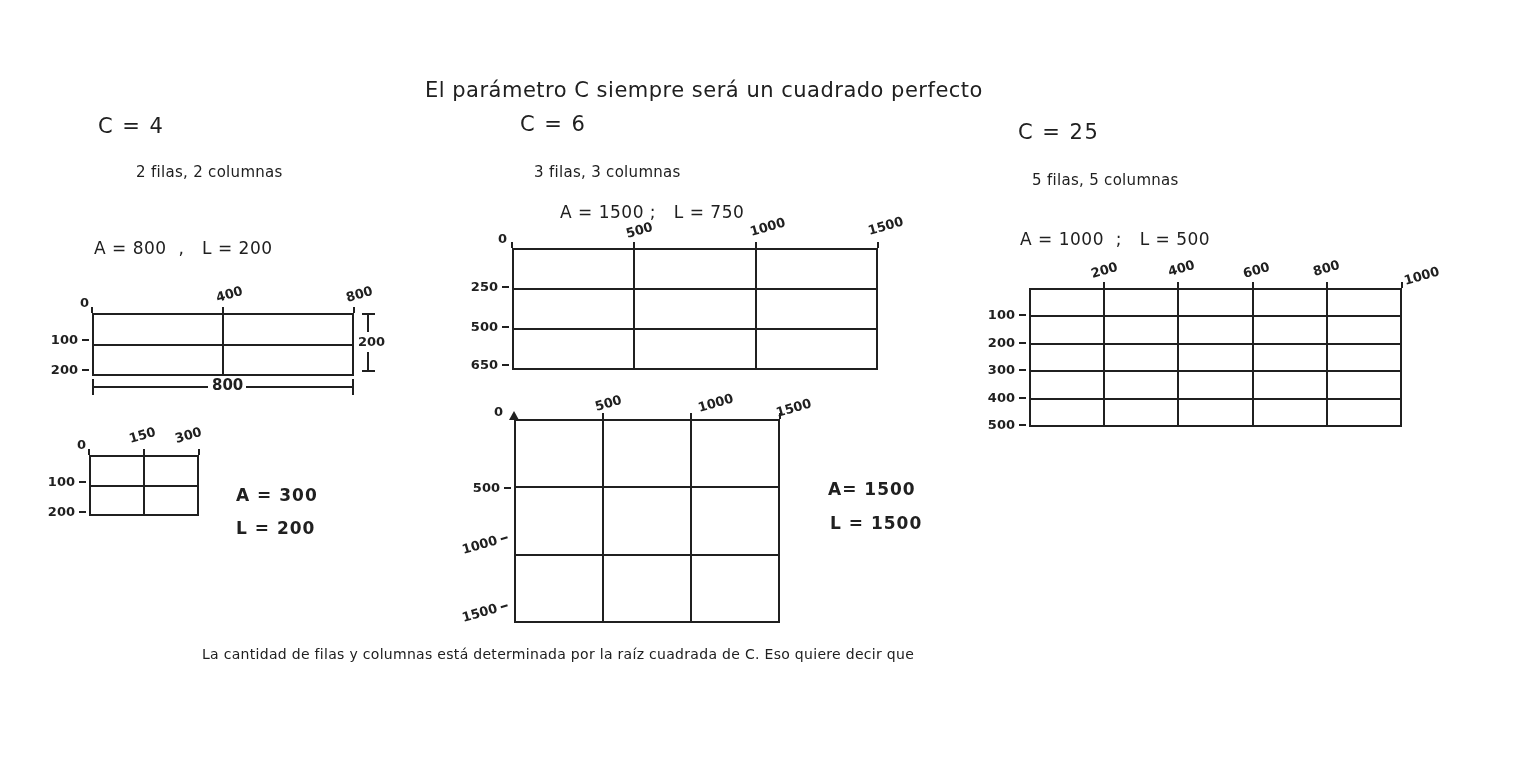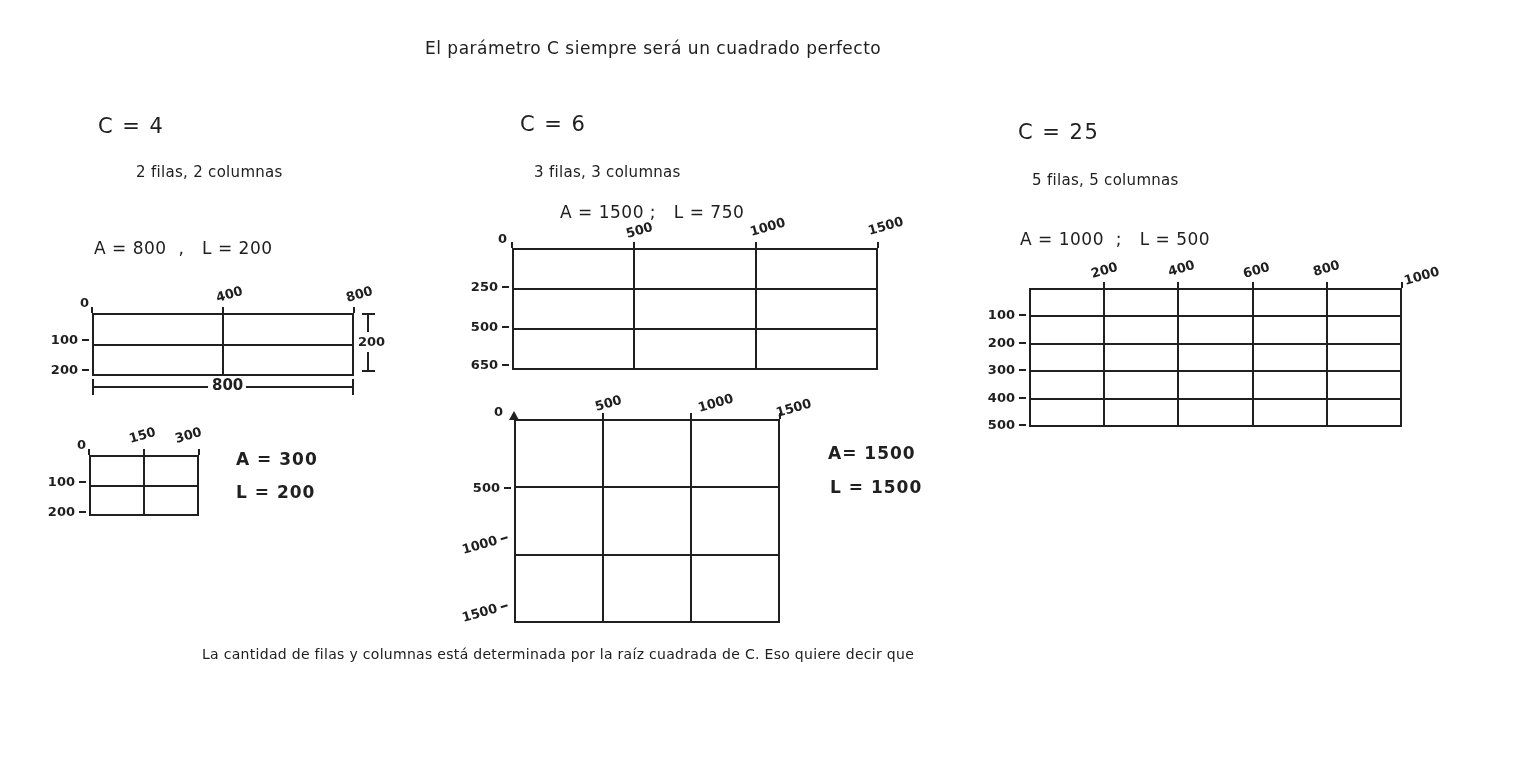--- a/index.html
+++ b/index.html
@@ -6,25 +6,25 @@
   * { box-sizing: border-box; }
   html, body { margin: 0; padding: 0; }
   body {
     width: 1532px; height: 757px; overflow: hidden;
     background: #ffffff;
     font-family: "DejaVu Sans", sans-serif;
     color: var(--ink);
   }
   .canvas { position: relative; width: 1532px; height: 757px; }
 
-  .title   { position: absolute; font-size: 17px; letter-spacing: .5px; }
+  .title   { position: absolute; font-size: 21px; letter-spacing: .5px; margin-top: 40px; }
   .h       { position: absolute; font-size: 21px; letter-spacing: 1.5px; }
   .sub     { position: absolute; font-size: 15px; letter-spacing: .3px; }
   .params  { position: absolute; font-size: 17px; font-weight: normal; letter-spacing: .5px; white-space: pre; }
-  .side    { position: absolute; font-size: 17px; font-weight: bold; letter-spacing: 1px; }
+  .side    { position: absolute; font-size: 17px; font-weight: bold; letter-spacing: 1px; margin-top: 36px; }
   .footer  { position: absolute; font-size: 14px; letter-spacing: .3px; white-space: nowrap; }
 
   .gridbox { position: absolute; }
   .cellgrid {
     position: absolute; inset: 0; display: grid;
     border-right: 2px solid var(--ink); border-bottom: 2px solid var(--ink);
   }
   .cellgrid i { display: block; border-left: 2px solid var(--ink); border-top: 2px solid var(--ink); }
 
   .tl { position: absolute; font-size: 13px; font-weight: bold; white-space: nowrap; line-height: 1; }

